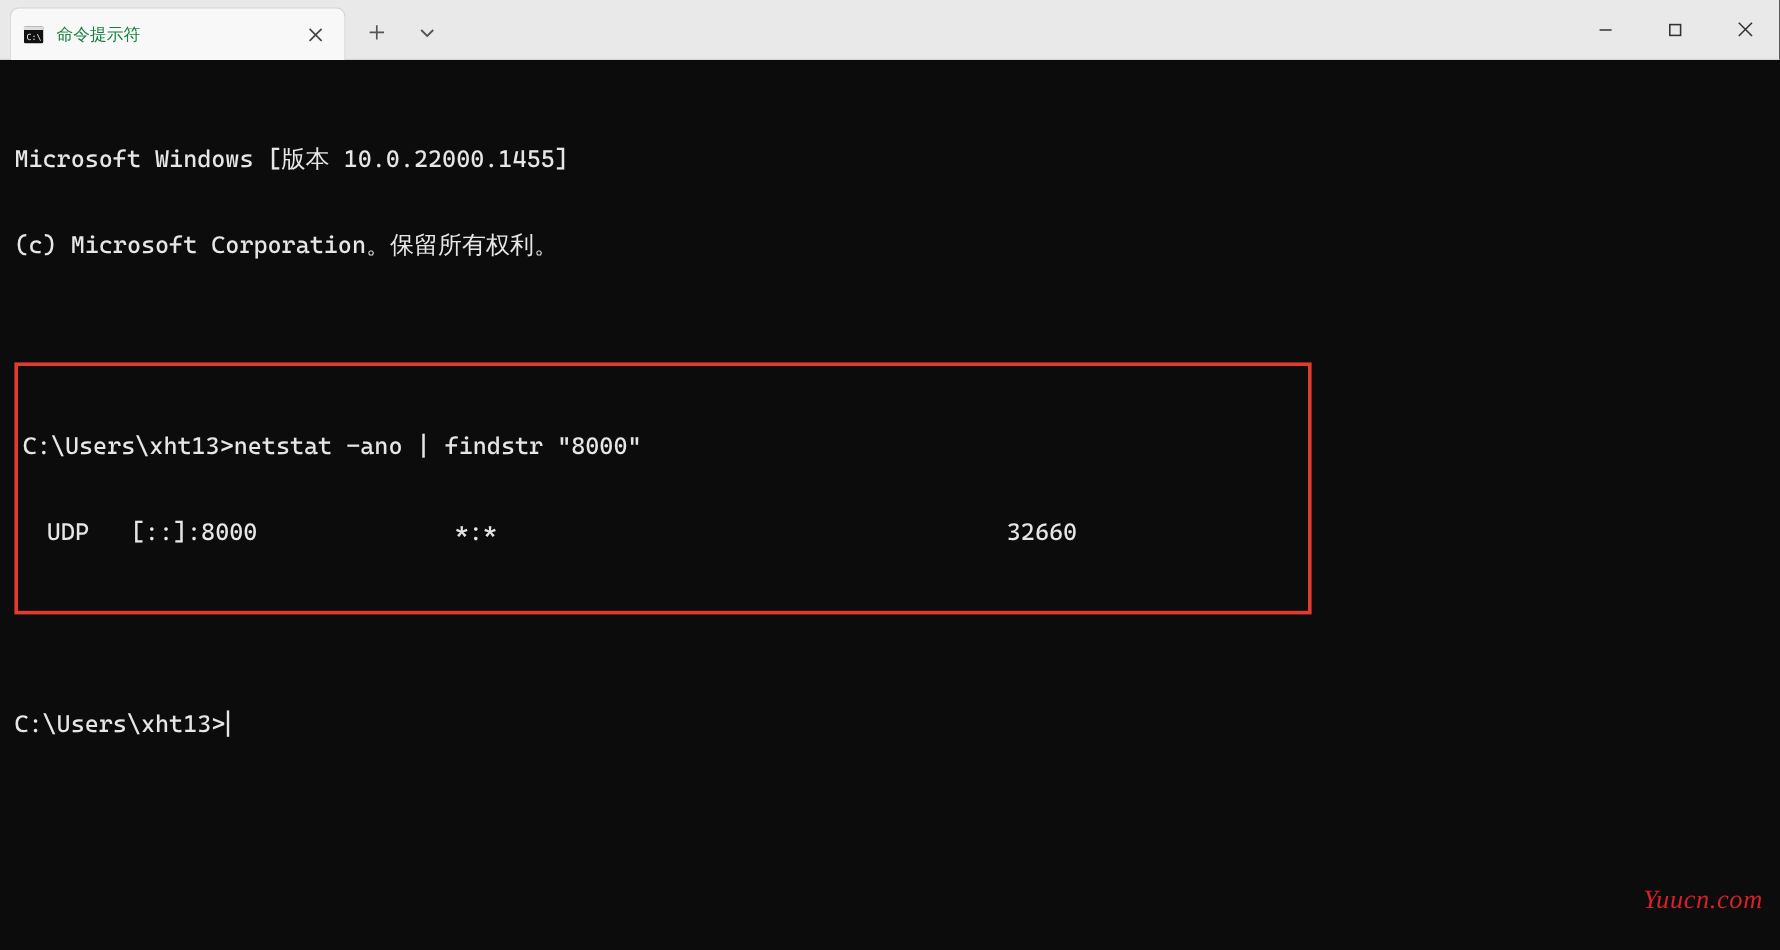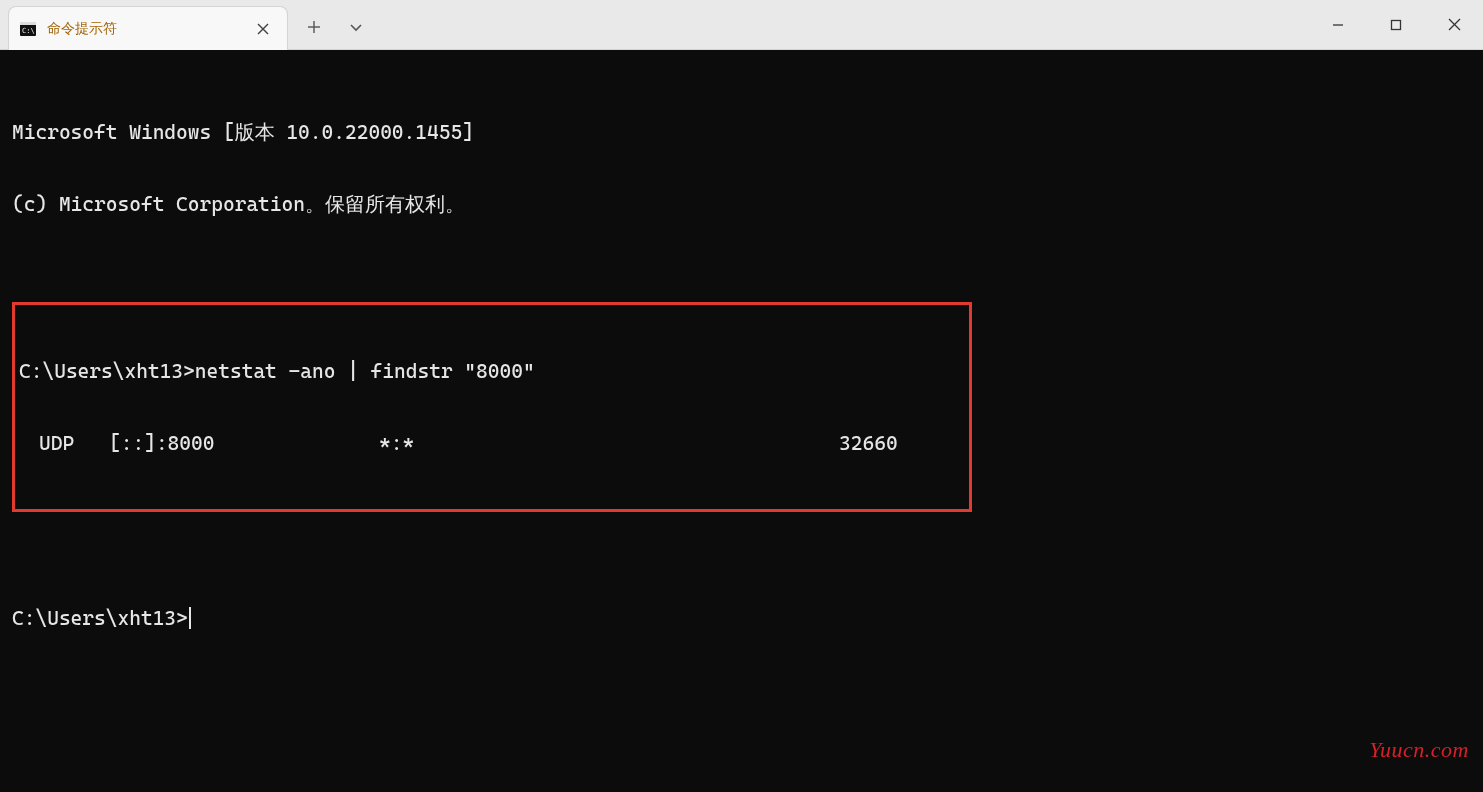--- a/index.html
+++ b/index.html
@@ -27,21 +27,21 @@
     margin: 6px 0 0 8px;
     padding: 0 12px 0 10px;
     height: 44px;
     min-width: 280px;
     position: relative;
   }
   .tab-icon {
     width: 18px; height: 18px;
     display: inline-flex; align-items: center; justify-content: center;
   }
-  .tab-title { font-size: 14px; color: #a16207; flex: 1; }
+  .tab-title { font-size: 14px; color: #15803d; flex: 1; }
   .tab-close {
     width: 24px; height: 24px;
     display: inline-flex; align-items: center; justify-content: center;
     border-radius: 4px;
     color: #444;
     cursor: pointer;
   }
 
   .tabstrip-actions {
     display: flex;
@@ -79,22 +79,22 @@
     font-size: 20px;
     line-height: 24px;
     padding: 22px 12px;
     height: calc(792px - 50px);
     white-space: pre;
   }
   .highlight-box {
     border: 3px solid #e33a2f;
     padding: 6px 4px 6px 4px;
     margin-top: 14px;
-    margin-bottom: 22px;
-    width: 960px;
+    margin-bottom: 7px;
+    width: 1081px;
   }
   .row { display: block; }
   .prompt-line { display: flex; align-items: center; }
   .cursor {
     display: inline-block;
     width: 2px; height: 22px;
     background: #e6e6e6;
     margin-left: 1px;
     vertical-align: middle;
   }

